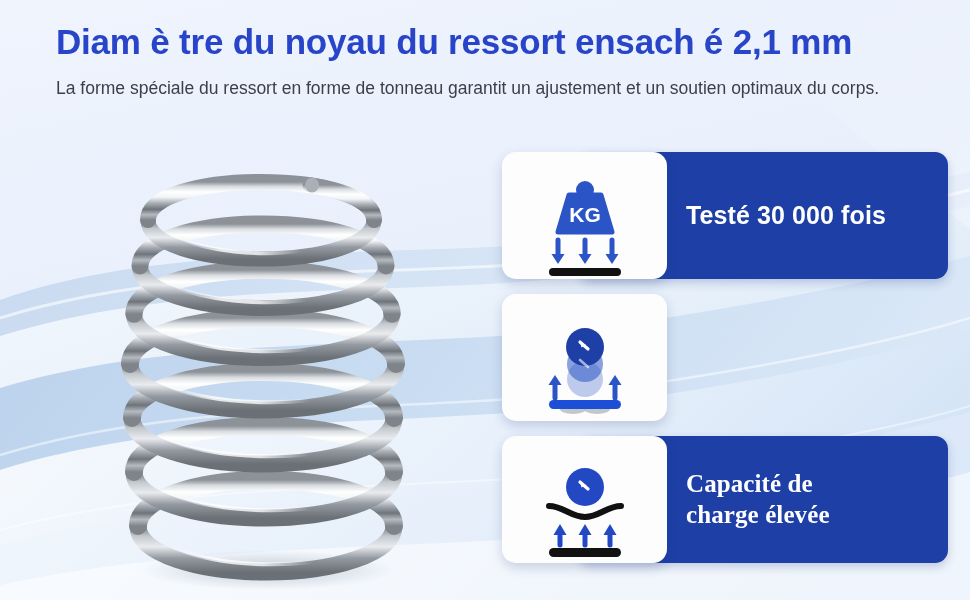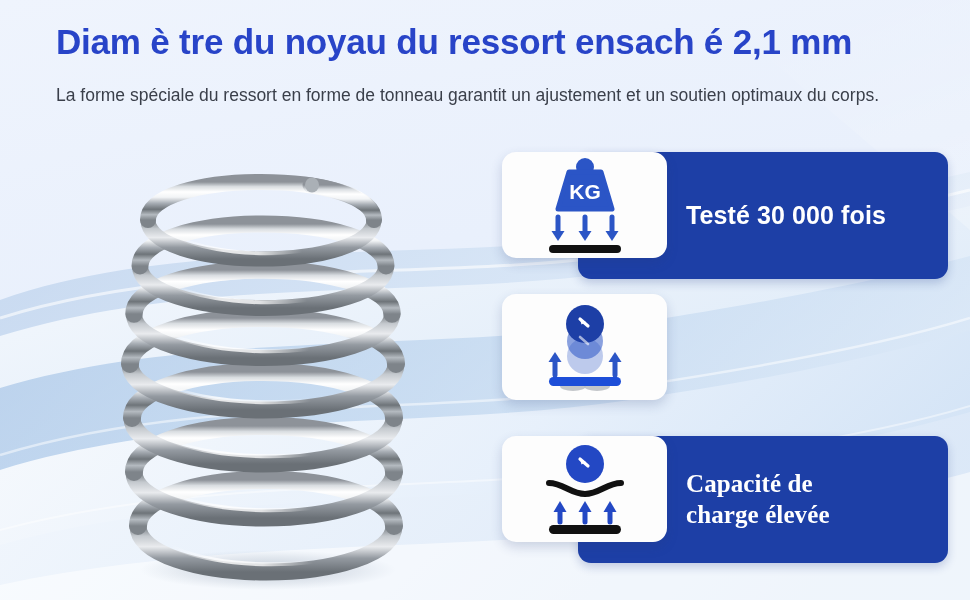--- a/index.html
+++ b/index.html
@@ -17,21 +17,21 @@
   .bg-layer{position:absolute;inset:0;overflow:hidden;}
   .bg-svg{position:absolute;left:0;top:0;width:970px;height:600px;}
 
   
   .head-wrap{position:absolute;left:56px;top:22px;width:880px;z-index:6;}
   .headline{
     font-size:35px;font-weight:700;color:#2844c8;letter-spacing:-0.2px;
     line-height:1.15;white-space:nowrap;
   }
   .subline{
-    margin-top:21px;font-size:17.5px;color:#3a3f4a;line-height:1.45;
+    margin-top:14px;font-size:17.5px;color:#3a3f4a;line-height:1.45;
     max-width:830px;font-weight:400;
   }
 
   
   .spring-wrap{position:absolute;left:98px;top:150px;width:330px;height:440px;z-index:4;}
   .spring-svg{width:330px;height:440px;display:block;}
 
   
   .cards{position:absolute;left:502px;top:152px;width:446px;z-index:7;}
   .card{
@@ -43,24 +43,24 @@
     position:absolute;left:76px;top:0;right:0;height:127px;
     background:#1d3fa6;border-radius:13px;
     box-shadow:0 4px 10px rgba(25,50,130,.22);
     display:flex;align-items:center;
   }
   .card-label{
     color:#ffffff;font-size:25px;font-weight:700;line-height:1.22;
     margin-left:108px;letter-spacing:.1px;
   }
   .icon-box{
-    position:absolute;left:0;top:0;width:165px;height:106px;
+    position:absolute;left:0;top:0;width:165px;height:127px;
     background:#fdfdfd;border-radius:14px;
     box-shadow:0 5px 12px rgba(40,60,120,.20);
-    display:flex;align-items:flex-start;justify-content:center;z-index:3;
+    display:flex;align-items:flex-end;justify-content:center;z-index:3;
   }
   .icon-box svg{display:block;}
 </style>
 </head>
 <body>
 
 <div id="banner">
 
   <div class="bg-layer">
     <svg class="bg-svg" viewBox="0 0 970 600" preserveAspectRatio="none">

